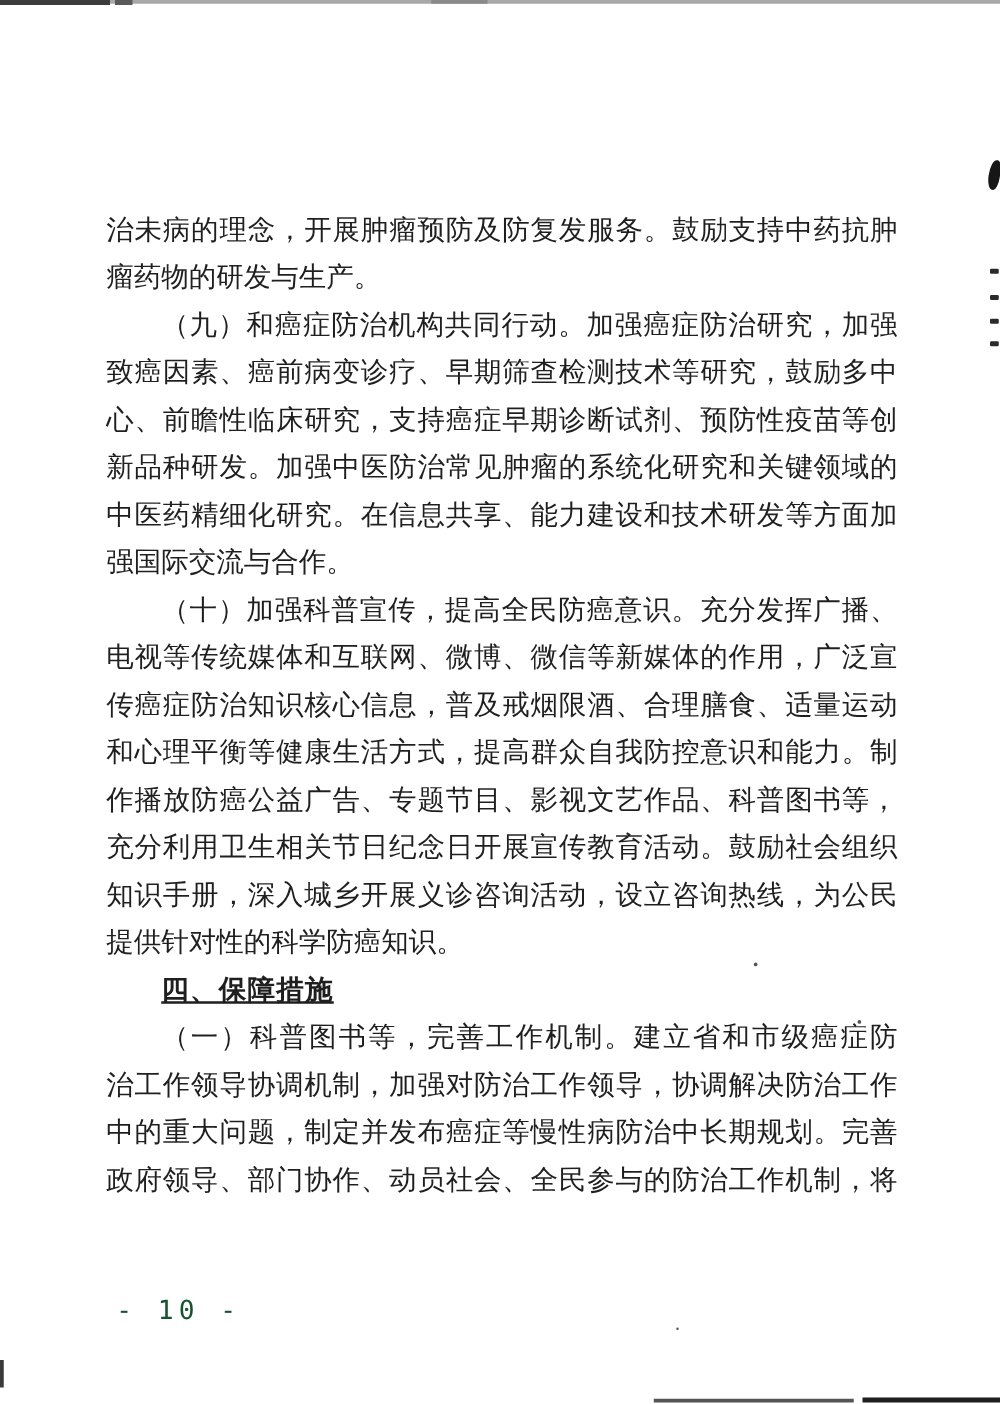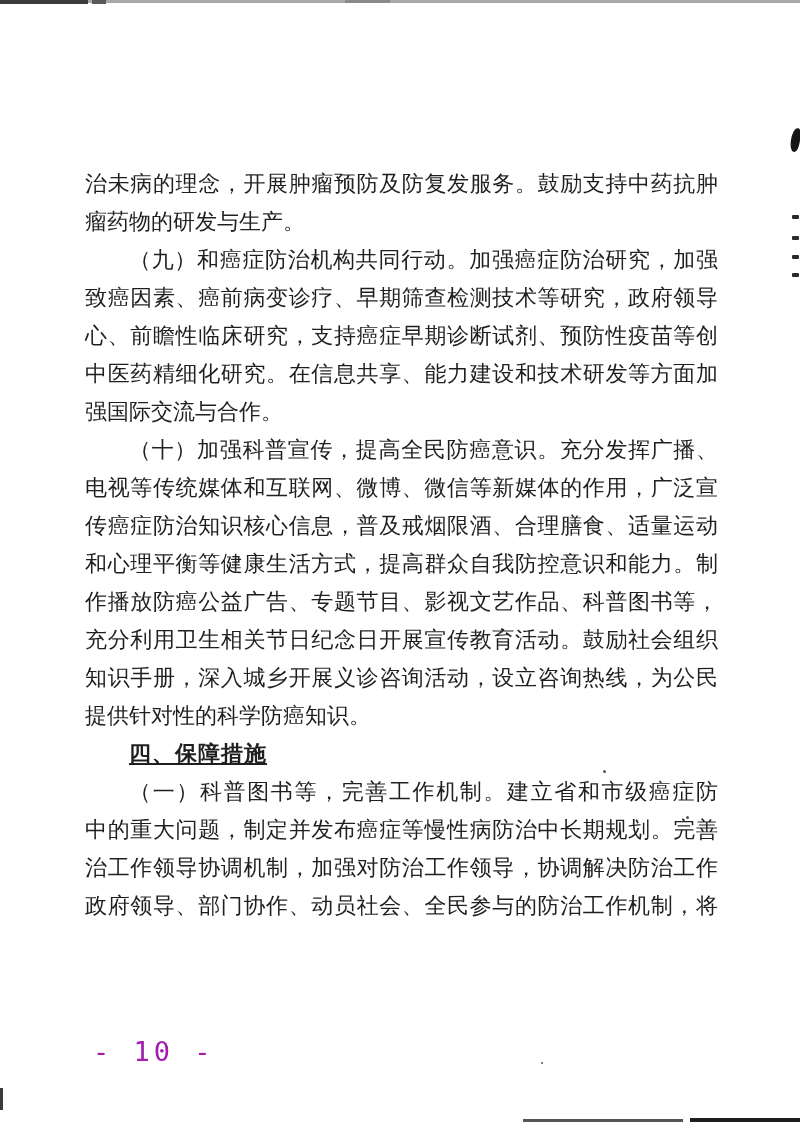--- a/index.html
+++ b/index.html
@@ -26,23 +26,23 @@
   .heading {
     font-weight: bold;
     font-family: "Liberation Sans", "DejaVu Sans", sans-serif;
     letter-spacing: 1px;
     text-decoration: underline;
   }
 
   .page-number {
     position: absolute;
     left: 93px; top: 1036px;
-    font-size: 27px;
+    font-size: 21px;
     letter-spacing: 4px;
-    color: #a21caf;
+    color: #14532d;
     font-family: "DejaVu Sans Mono", "Liberation Mono", monospace;
   }
 
   
   .art { position: absolute; pointer-events: none; }
   .top-strip   { left: 0; top: 0; width: 800px; height: 3px; background: #a8a8a8; }
   .top-left    { left: 0; top: 0; width: 88px; height: 4px; background: #3c3c3c; }
   .top-dash-a  { left: 92px;  top: 0; width: 14px; height: 4px; background: #5a5a5a; }
   .top-dash-b  { left: 345px; top: 0; width: 45px; height: 3px; background: #8a8a8a; }
   .right-blob  { left: 791px; top: 128px; width: 9px; height: 24px; background: #161616;
@@ -59,36 +59,37 @@
 </style>
 </head>
 <body>
 
 <div class="page">
 
   <div class="textblock">
     <div class="line fill">治未病的理念，开展肿瘤预防及防复发服务。鼓励支持中药抗肿</div>
     <div class="line">瘤药物的研发与生产。</div>
     <div class="line fill indent">（九）和癌症防治机构共同行动。加强癌症防治研究，加强</div>
-    <div class="line fill">致癌因素、癌前病变诊疗、早期筛查检测技术等研究，政府领导</div>
+    <div class="line fill">致癌因素、癌前病变诊疗、早期筛查检测技术等研究，鼓励多中</div>
     <div class="line fill">心、前瞻性临床研究，支持癌症早期诊断试剂、预防性疫苗等创</div>
+    <div class="line fill">新品种研发。加强中医防治常见肿瘤的系统化研究和关键领域的</div>
     <div class="line fill">中医药精细化研究。在信息共享、能力建设和技术研发等方面加</div>
     <div class="line">强国际交流与合作。</div>
     <div class="line fill indent">（十）加强科普宣传，提高全民防癌意识。充分发挥广播、</div>
     <div class="line fill">电视等传统媒体和互联网、微博、微信等新媒体的作用，广泛宣</div>
     <div class="line fill">传癌症防治知识核心信息，普及戒烟限酒、合理膳食、适量运动</div>
     <div class="line fill">和心理平衡等健康生活方式，提高群众自我防控意识和能力。制</div>
     <div class="line fill">作播放防癌公益广告、专题节目、影视文艺作品、科普图书等，</div>
     <div class="line fill">充分利用卫生相关节日纪念日开展宣传教育活动。鼓励社会组织</div>
     <div class="line fill">知识手册，深入城乡开展义诊咨询活动，设立咨询热线，为公民</div>
     <div class="line">提供针对性的科学防癌知识。</div>
     <div class="line indent heading">四、保障措施</div>
     <div class="line fill indent">（一）科普图书等，完善工作机制。建立省和市级癌症防</div>
+    <div class="line fill">治工作领导协调机制，加强对防治工作领导，协调解决防治工作</div>
     <div class="line fill">中的重大问题，制定并发布癌症等慢性病防治中长期规划。完善</div>
-    <div class="line fill">治工作领导协调机制，加强对防治工作领导，协调解决防治工作</div>
     <div class="line fill">政府领导、部门协作、动员社会、全民参与的防治工作机制，将</div>
   </div>
 
   <div class="page-number">- 10 -</div>
 
   <div class="art top-strip"></div>
   <div class="art top-left"></div>
   <div class="art top-dash-a"></div>
   <div class="art top-dash-b"></div>
   <div class="art right-blob"></div>

